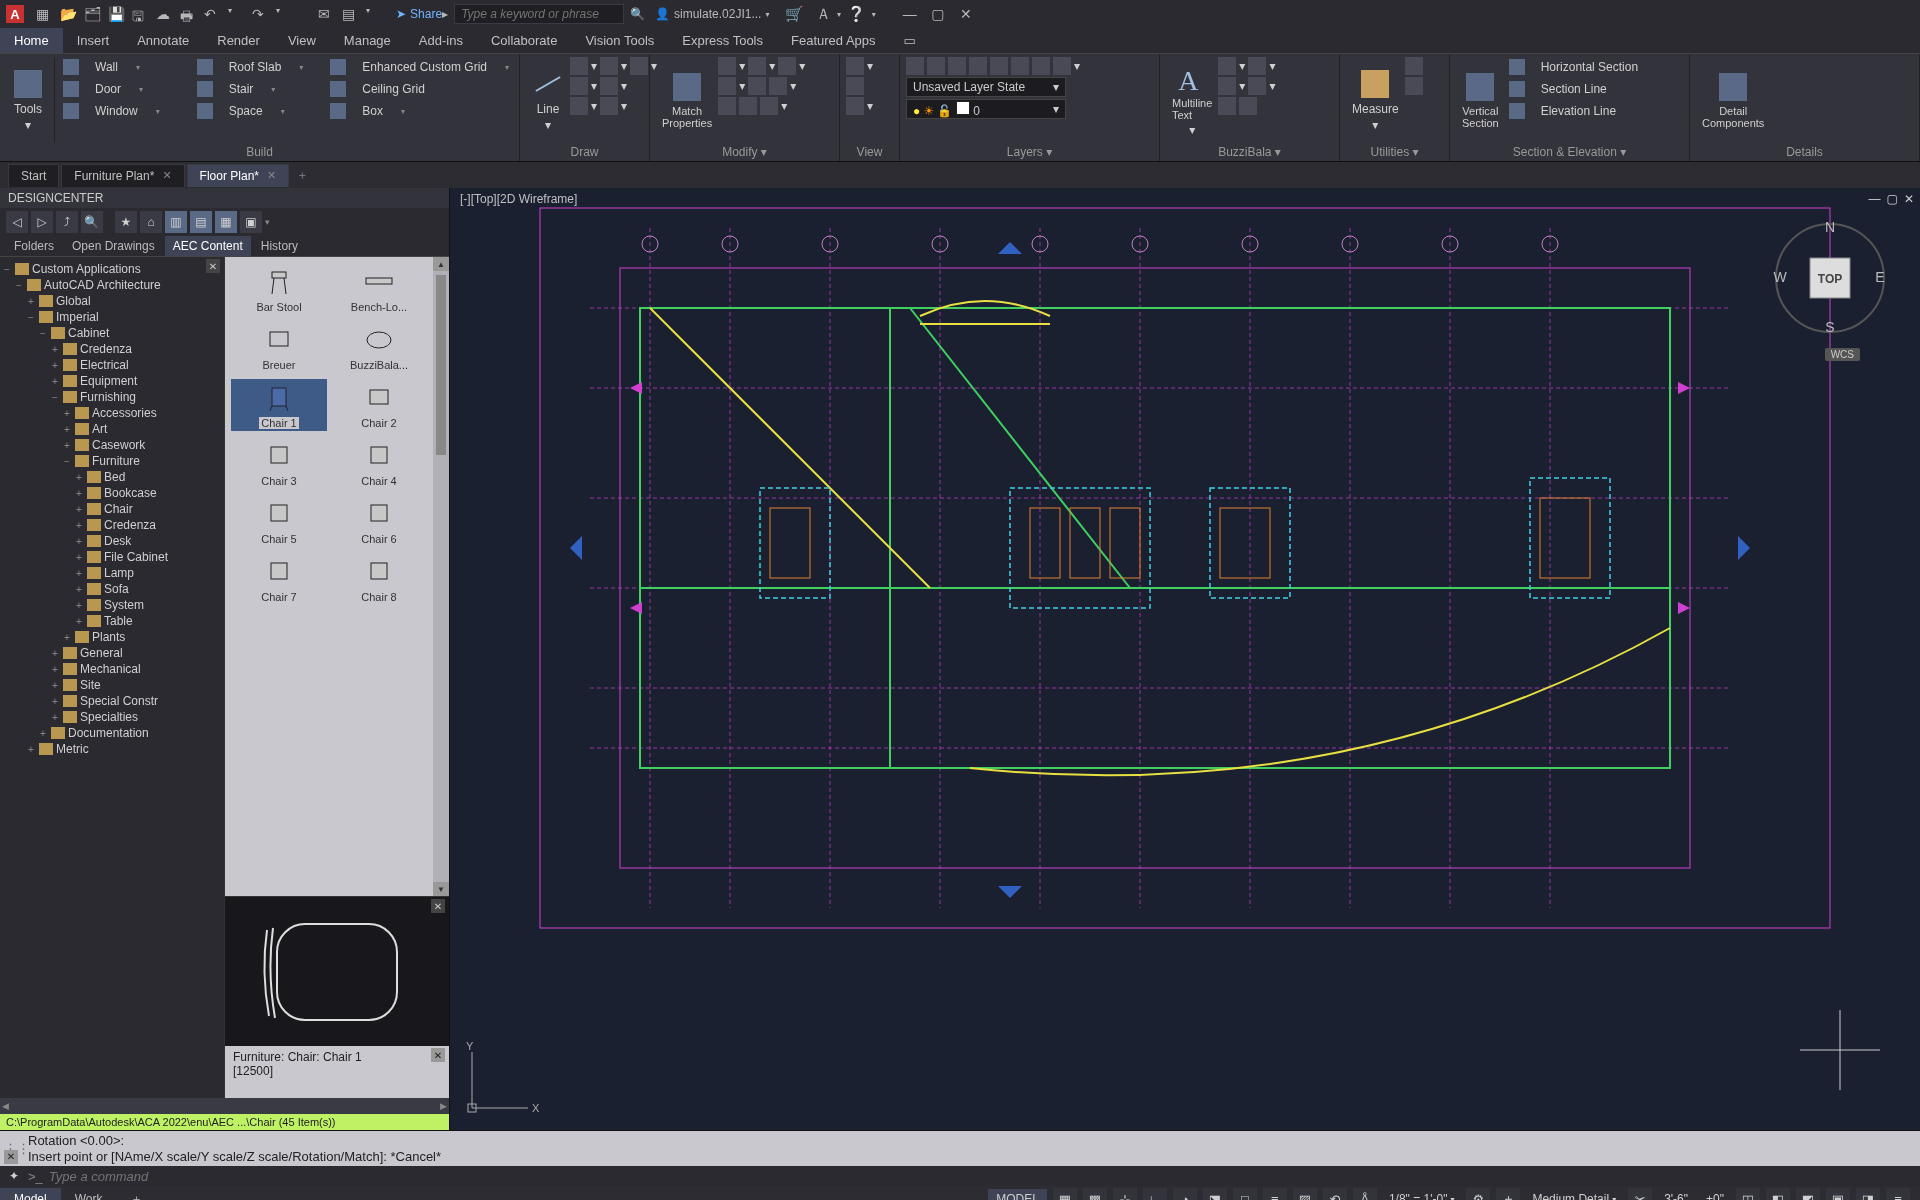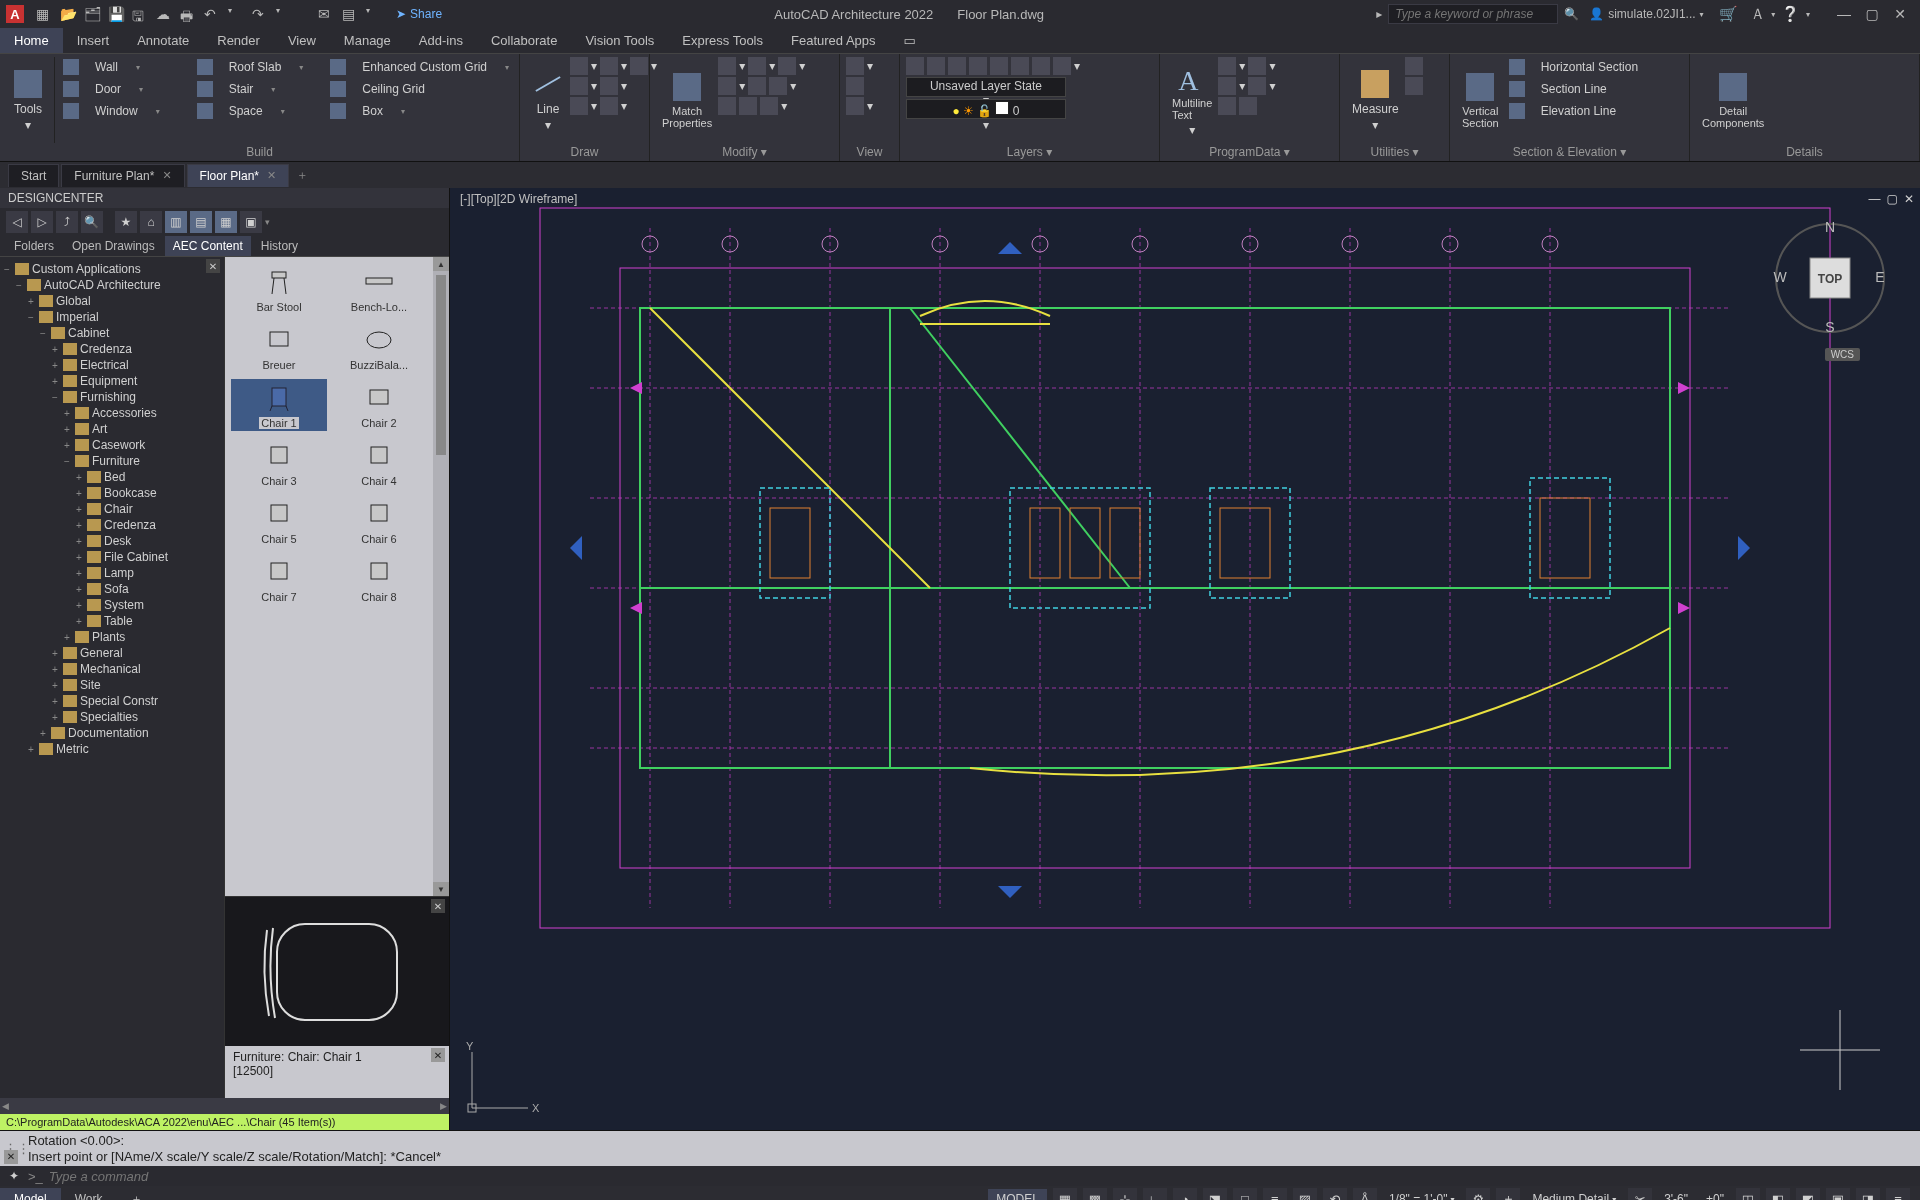--- a/index.html
+++ b/index.html
@@ -30,21 +30,21 @@
 .panel .rows { flex: 1; display: flex; flex-direction: column; gap: 2px; }
 .panel .row { display: flex; align-items: center; gap: 3px; }
 .panel .cmd { display: flex; align-items: center; gap: 16px; padding: 2px 4px; cursor: pointer; color: #d0d0d0; font-size: 12px; white-space: nowrap; }
 .panel .cmd .sq { width: 16px; height: 16px; background: #5a6a86; display: inline-block; }
 .panel .cmd .chev { font-size: 8px; color: #888; margin-left: 2px; }
 .panel .vertbtn { display: flex; flex-direction: column; align-items: center; justify-content: center; padding: 2px 6px; cursor: pointer; gap: 2px; min-width: 44px; }
 .panel .vertbtn .bigico { width: 32px; height: 32px; display: flex; align-items: center; justify-content: center; }
 .panel .vertbtn .bigico div { width: 28px; height: 28px; background: #5a6a86; }
 .panel .plabel { text-align: center; color: #999; font-size: 12px; padding: 2px 0; }
 .panel .mini { width: 18px; height: 18px; background: #4a4a56; cursor: pointer; }
-.panel .input-layer { background: #1c1c20; border: 1px solid #444; color: #ccc; padding: 1px 6px; width: 160px; font-size: 12px; height: 20px; display: flex; align-items: center; justify-content: space-between; flex-direction: column; }
+.panel .input-layer { background: #1c1c20; border: 1px solid #444; color: #ccc; padding: 1px 6px; width: 160px; font-size: 12px; height: 20px; display: flex; align-items: center; justify-content: space-between; }
 .panel .sw { width: 14px; height: 14px; display: inline-block; border: 1px solid #222; }
 
 
 .doctabs { height: 26px; background: #2c2c32; display: flex; align-items: center; padding-left: 8px; gap: 2px; }
 .doctabs .dtab { padding: 4px 12px; background: #1e1e23; color: #c0c0c0; display: flex; align-items: center; gap: 8px; cursor: pointer; font-size: 12px; border-top: 1px solid #3a3a44; border-left: 1px solid #3a3a44; border-right: 1px solid #3a3a44; }
 .doctabs .dtab.active { background: #3e4356; color: #fff; }
 .doctabs .dtab .x { color: #888; font-size: 11px; }
 .doctabs .plus { width: 22px; height: 22px; display: flex; align-items: center; justify-content: center; cursor: pointer; color: #888; }
 
 
@@ -161,24 +161,20 @@
   <div class="qat-icon">
       <span>▤</span>
     </div>
   <div class="qat-icon">
       <span style="font-size:8px">▾</span>
     </div>
   <div class="share">
     <span>➤</span>
     <span>Share</span>
   </div>
-  <div class="title">
-    <span>AutoCAD Architecture 2022</span>
-    <span>Floor Plan.dwg</span>
-  </div>
   <span style="margin-right:6px">▸</span>
   <div class="search-box">
     <input placeholder="Type a keyword or phrase" style="">
     <span class="mag">🔍</span>
   </div>
   <div class="user">
     <span>👤</span>
     <span>simulate.02JI1...</span>
     <span style="font-size:8px">▾</span>
   </div>
@@ -413,21 +409,21 @@
             <span class="chev">▾</span>
             <div class="mini"></div>
             <span class="chev">▾</span>
           </div>
         <div class="row">
             <div class="mini"></div>
             <div class="mini"></div>
           </div>
       </div>
     </div>
-    <div class="plabel"><span>ProgramData</span> <span class="chev">▾</span></div>
+    <div class="plabel"><span>BuzziBala</span> <span class="chev">▾</span></div>
   </div>
 
   <div class="panel" style="width:110px">
     <div style="display:flex;flex:1">
       <div class="vertbtn">
         <div class="bigico">
             <div style="background:#c8a060"></div>
           </div>
         <span>Measure</span>
           <span class="chev">▾</span>

